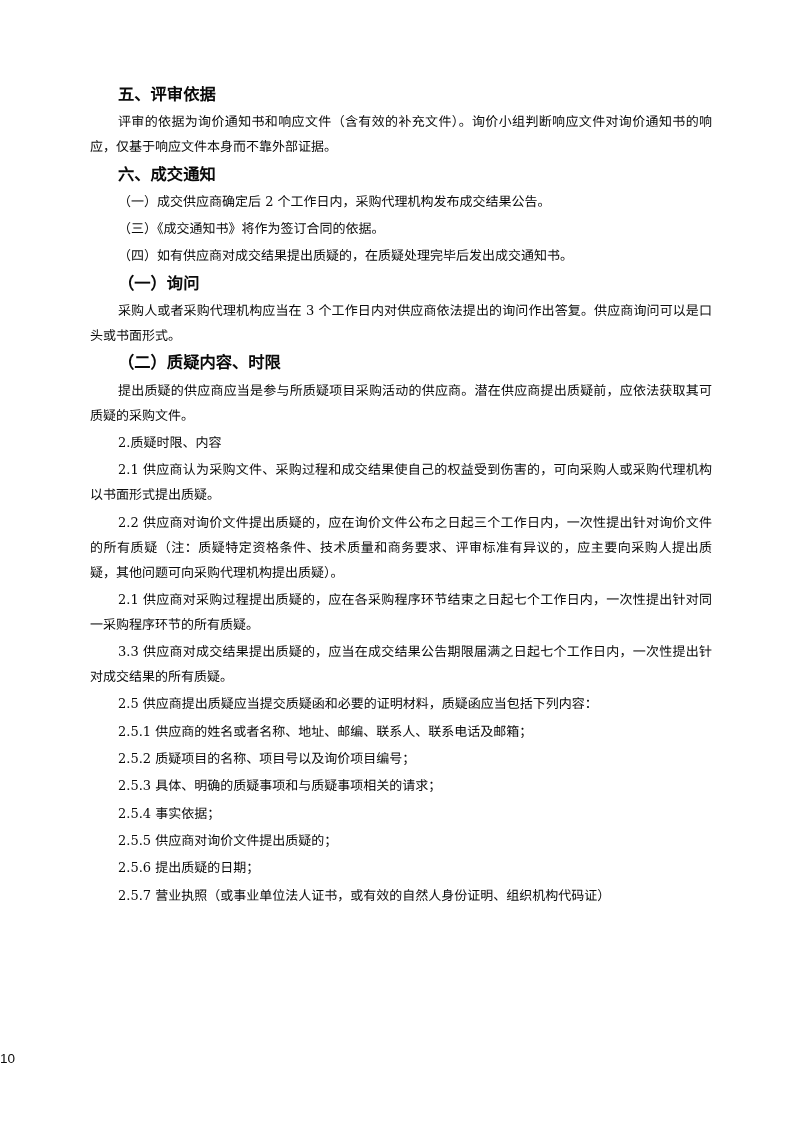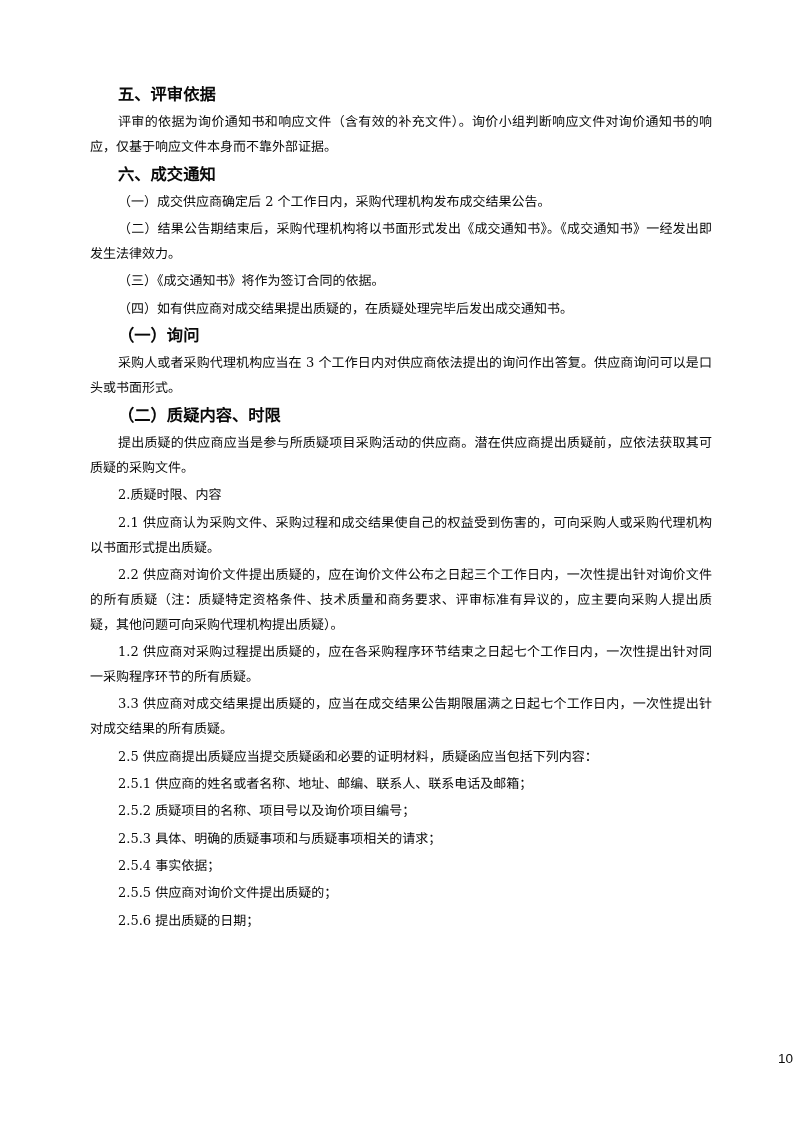--- a/index.html
+++ b/index.html
@@ -34,53 +34,53 @@
     font-family: "Liberation Sans", "DejaVu Sans", sans-serif;
     font-weight: bold;
     font-size: 16.3px;
     text-align: left;
   }
   .page-footer {
     position: absolute;
     top: 1048px;
     left: 0;
     width: 100%;
-    text-align: right;
+    text-align: left;
   }
   .page-number {
     font-family: "Liberation Sans", "DejaVu Sans", sans-serif;
     font-size: 13.5px;
     color: #0a0a0a;
   }
 </style>
 </head>
 <body>
 
 <div class="page">
   <main class="content">
       <p class="para heading">五、评审依据</p>
       <p class="para body">评审的依据为询价通知书和响应文件（含有效的补充文件）。询价小组判断响应文件对询价通知书的响应，仅基于响应文件本身而不靠外部证据。</p>
       <p class="para heading">六、成交通知</p>
       <p class="para body">（一）成交供应商确定后 2 个工作日内，采购代理机构发布成交结果公告。</p>
-      <p class="para body">（二）结果公告期结束后，采购代理机构将以书面形式发出《成交通知书》。《成交通知书》一经发出即发生法律效力。</p>
       <p class="para body">（三）《成交通知书》将作为签订合同的依据。</p>
       <p class="para body">（四）如有供应商对成交结果提出质疑的，在质疑处理完毕后发出成交通知书。</p>
       <p class="para heading">（一）询问</p>
       <p class="para body">采购人或者采购代理机构应当在 3 个工作日内对供应商依法提出的询问作出答复。供应商询问可以是口头或书面形式。</p>
       <p class="para heading">（二）质疑内容、时限</p>
       <p class="para body">提出质疑的供应商应当是参与所质疑项目采购活动的供应商。潜在供应商提出质疑前，应依法获取其可质疑的采购文件。</p>
       <p class="para body">2.质疑时限、内容</p>
       <p class="para body">2.1 供应商认为采购文件、采购过程和成交结果使自己的权益受到伤害的，可向采购人或采购代理机构以书面形式提出质疑。</p>
       <p class="para body">2.2 供应商对询价文件提出质疑的，应在询价文件公布之日起三个工作日内，一次性提出针对询价文件的所有质疑（注：质疑特定资格条件、技术质量和商务要求、评审标准有异议的，应主要向采购人提出质疑，其他问题可向采购代理机构提出质疑）。</p>
-      <p class="para body">1.2 供应商对采购过程提出质疑的，应在各采购程序环节结束之日起七个工作日内，一次性提出针对同一采购程序环节的所有质疑。</p>
+      <p class="para body">2.1 供应商对采购过程提出质疑的，应在各采购程序环节结束之日起七个工作日内，一次性提出针对同一采购程序环节的所有质疑。</p>
       <p class="para body">3.3 供应商对成交结果提出质疑的，应当在成交结果公告期限届满之日起七个工作日内，一次性提出针对成交结果的所有质疑。</p>
       <p class="para body">2.5 供应商提出质疑应当提交质疑函和必要的证明材料，质疑函应当包括下列内容：</p>
       <p class="para body">2.5.1 供应商的姓名或者名称、地址、邮编、联系人、联系电话及邮箱；</p>
       <p class="para body">2.5.2 质疑项目的名称、项目号以及询价项目编号；</p>
       <p class="para body">2.5.3 具体、明确的质疑事项和与质疑事项相关的请求；</p>
       <p class="para body">2.5.4 事实依据；</p>
       <p class="para body">2.5.5 供应商对询价文件提出质疑的；</p>
       <p class="para body">2.5.6 提出质疑的日期；</p>
+      <p class="para body">2.5.7 营业执照（或事业单位法人证书，或有效的自然人身份证明、组织机构代码证）</p>
     </main>
   <div class="page-footer">
     <span class="page-number">10</span>
   </div>
 </div>
 
 </body></html>

